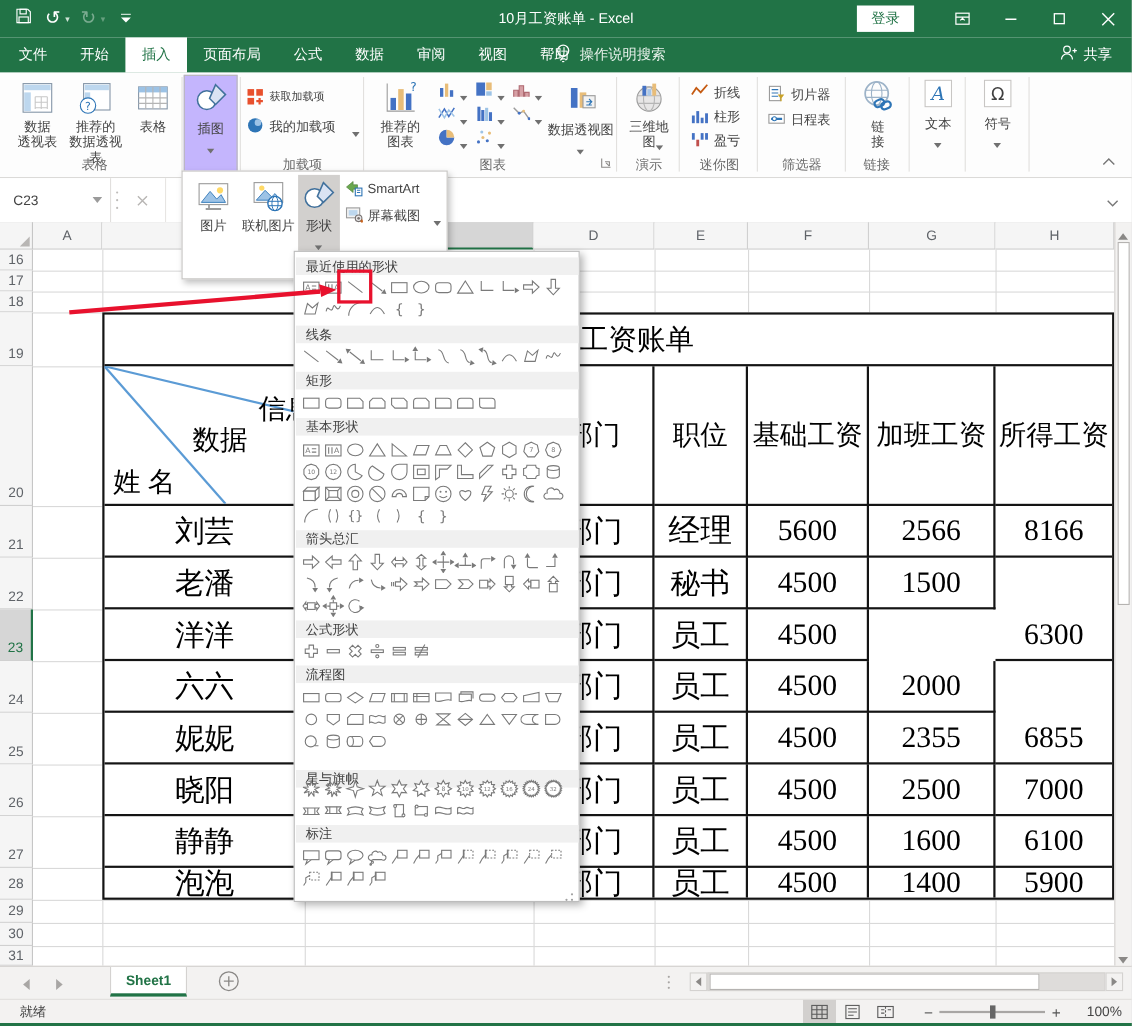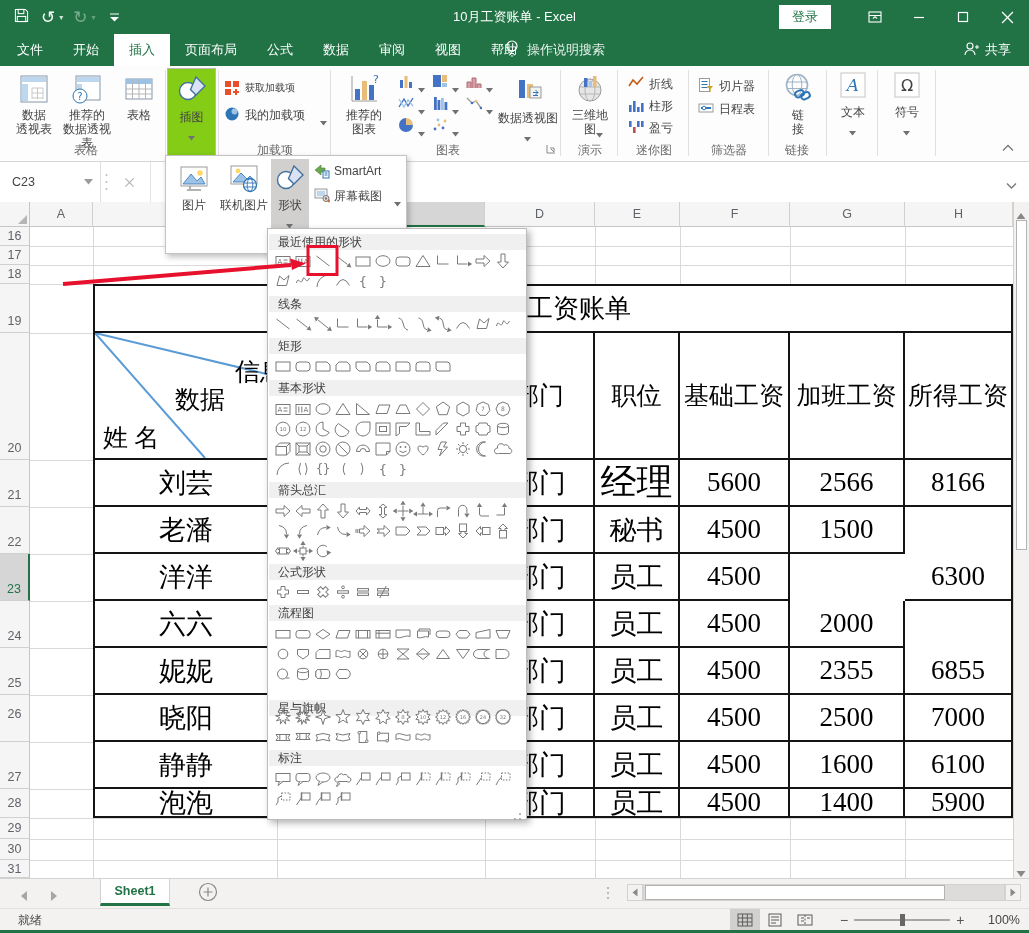--- a/index.html
+++ b/index.html
@@ -133,21 +133,21 @@
         <div style="position: absolute; left: 8px; top: 4px; width: 30px; height: 30px;"><svg width="30" height="30" viewBox="0 0 30 30">
             <rect x="2" y="5" width="26" height="20" fill="#fff" stroke="#8596a8"></rect>
             <rect x="2" y="5" width="26" height="5" fill="#9cc2e5"></rect>
             <path d="M2 15 h26 M2 20 h26 M8.5 5 v20 M15 5 v20 M21.5 5 v20" stroke="#b5b5b5" fill="none"></path>
           </svg></div>
         <div style="position: absolute; left: 0px; top: 38px; width: 46px;">
           <div class="bigbtn-label">表格</div>
         </div>
       </div>
       <div style="position: absolute; left: 10px; top: 76px; width: 152px; text-align: center; font-size: 12px; color: rgb(105, 105, 105);">表格</div>
-      <div style="position: absolute; left: 167px; top: 2px; width: 49px; height: 92px; background: #84cc16; border: 1px solid rgb(186, 184, 182); box-sizing: border-box;">
+      <div style="position: absolute; left: 167px; top: 2px; width: 49px; height: 92px; background: #c4b5fd; border: 1px solid rgb(186, 184, 182); box-sizing: border-box;">
         <div style="position: absolute; left: 9px; top: 5px;"><svg width="30" height="30" viewBox="0 0 30 30">
             <circle cx="11" cy="17" r="8.5" fill="#fff" stroke="#41719c" stroke-width="1.4"></circle>
             <polygon points="19,3 28,12 19,21 13.5,15.5" fill="#dae3f3" stroke="#41719c" stroke-width="1.4"></polygon>
           </svg></div>
         <div style="position: absolute; left: 0px; top: 40px; width: 47px; text-align: center; font-size: 12px; color: rgb(68, 68, 68);">插图</div>
         <div style="position: absolute; left: 20px; top: 58px;"><svg width="7" height="5" viewBox="0 0 7 5">
             <polygon points="0,0 7,0 3.5,4.5" fill="#707070"></polygon>
           </svg></div>
       </div>
       <div style="position: absolute; left: 224px; top: 12px; width: 104px; height: 22px;">
@@ -419,21 +419,21 @@
       <div class="rowhdr" style="top: 227px; height: 19px; line-height: 19px;">16</div>
       <div class="rowhdr" style="top: 246px; height: 19px; line-height: 19px;">17</div>
       <div class="rowhdr" style="top: 265px; height: 19px; line-height: 19px;">18</div>
       <div class="rowhdr" style="top: 284px; height: 49px; display: flex; align-items: flex-end; justify-content: center; padding-bottom: 4px;">19</div>
       <div class="rowhdr" style="top: 333px; height: 127px; display: flex; align-items: flex-end; justify-content: center; padding-bottom: 4px;">20</div>
       <div class="rowhdr" style="top: 460px; height: 47px; display: flex; align-items: flex-end; justify-content: center; padding-bottom: 4px;">21</div>
       <div class="rowhdr" style="top: 507px; height: 47px; display: flex; align-items: flex-end; justify-content: center; padding-bottom: 4px;">22</div>
       <div class="rowhdr" style="top: 554px; height: 47px; background: rgb(214, 214, 214); border-right: 2px solid rgb(33, 115, 70); color: rgb(33, 115, 70); display: flex; align-items: flex-end; justify-content: center; padding-bottom: 4px;">23</div>
       <div class="rowhdr" style="top: 601px; height: 47px; display: flex; align-items: flex-end; justify-content: center; padding-bottom: 4px;">24</div>
       <div class="rowhdr" style="top: 648px; height: 47px; display: flex; align-items: flex-end; justify-content: center; padding-bottom: 4px;">25</div>
-      <div class="rowhdr" style="top: 695px; height: 47px; display: flex; align-items: flex-end; justify-content: center; padding-bottom: 20px;">26</div>
+      <div class="rowhdr" style="top: 695px; height: 47px; display: flex; align-items: flex-end; justify-content: center; padding-bottom: 4px;">26</div>
       <div class="rowhdr" style="top: 742px; height: 47px; display: flex; align-items: flex-end; justify-content: center; padding-bottom: 4px;">27</div>
       <div class="rowhdr" style="top: 789px; height: 29px; line-height: 29px;">28</div>
       <div class="rowhdr" style="top: 818px; height: 21px; line-height: 21px;">29</div>
       <div class="rowhdr" style="top: 839px; height: 21px; line-height: 21px;">30</div>
       <div class="rowhdr" style="top: 860px; height: 18px; line-height: 18px;">31</div>
       <div style="position: absolute; left: 93px; top: 227px; width: 1px; height: 651px; background: rgb(217, 217, 217);"></div>
       <div style="position: absolute; left: 277px; top: 227px; width: 1px; height: 651px; background: rgb(217, 217, 217);"></div>
       <div style="position: absolute; left: 485px; top: 227px; width: 1px; height: 651px; background: rgb(217, 217, 217);"></div>
       <div style="position: absolute; left: 595px; top: 227px; width: 1px; height: 651px; background: rgb(217, 217, 217);"></div>
       <div style="position: absolute; left: 680px; top: 227px; width: 1px; height: 651px; background: rgb(217, 217, 217);"></div>
@@ -468,21 +468,21 @@
         </div>
         <div class="tcell" style="left: 390px; top: 47px; width: 110px; height: 127px; font-size: 25px;">部门</div>
         <div class="tcell" style="left: 500px; top: 47px; width: 85px; height: 127px; font-size: 25px;">职位</div>
         <div class="tcell" style="left: 585px; top: 47px; width: 110px; height: 127px; font-size: 25px;">基础工资</div>
         <div class="tcell" style="left: 695px; top: 47px; width: 115px; height: 127px; font-size: 25px;">加班工资</div>
         <div class="tcell" style="left: 810px; top: 47px; width: 106px; height: 127px; font-size: 25px; border-right: none;">所得工资</div>
         <div class="tcell" style="left: 0px; top: 174px; width: 390px; height: 47px; font-size: 27px;">
           <span style="position:absolute;left:0;top:0;width:182px;height:100%;display:flex;align-items:center;justify-content:center;">刘芸</span>
         </div>
         <div class="tcell" style="left: 390px; top: 174px; width: 110px; height: 47px; font-size: 27px;">部门</div>
-        <div class="tcell" style="left: 500px; top: 174px; width: 85px; height: 47px; font-size: 36px;">经理</div>
+        <div class="tcell" style="left: 500px; top: 174px; width: 85px; height: 47px; font-size: 29px;">经理</div>
         <div class="tcell" style="left: 585px; top: 174px; width: 110px; height: 47px; font-size: 27px;">5600</div>
         <div class="tcell" style="left: 695px; top: 174px; width: 115px; height: 47px; font-size: 27px;">2566</div>
         <div class="tcell" style="left: 810px; top: 174px; width: 106px; height: 47px; font-size: 27px; border-right: none;">8166</div>
         <div class="tcell" style="left: 0px; top: 221px; width: 390px; height: 47px; font-size: 27px;">
           <span style="position:absolute;left:0;top:0;width:182px;height:100%;display:flex;align-items:center;justify-content:center;">老潘</span>
         </div>
         <div class="tcell" style="left: 390px; top: 221px; width: 110px; height: 47px; font-size: 27px;">部门</div>
         <div class="tcell" style="left: 500px; top: 221px; width: 85px; height: 47px; font-size: 27px;">秘书</div>
         <div class="tcell" style="left: 585px; top: 221px; width: 110px; height: 47px; font-size: 27px;">4500</div>
         <div class="tcell" style="left: 695px; top: 221px; width: 115px; height: 47px; font-size: 27px;">1500</div>

